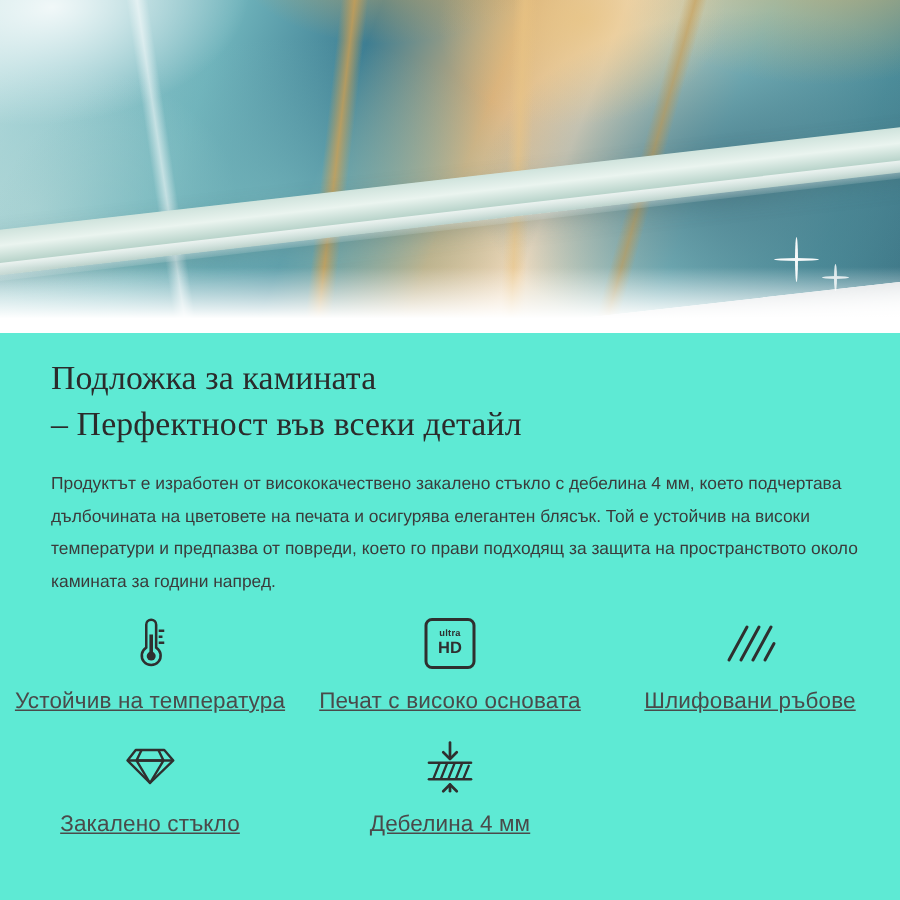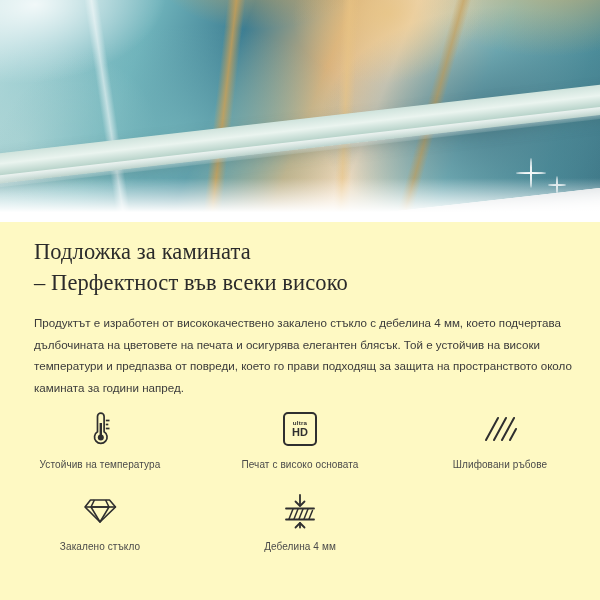--- a/index.html
+++ b/index.html
@@ -10,21 +10,21 @@
     width: 600px;
     height: 600px;
     background: #ffffff;
     font-family: "Liberation Sans", sans-serif;
     overflow: hidden;
   }
   .page {
     position: relative;
     width: 600px;
     height: 600px;
-    background: #fef9c3;
+    background: #5eead4;
     overflow: hidden;
   }
 
   
   .hero {
     position: relative;
     width: 600px;
     height: 222px;
     overflow: hidden;
     background: #ffffff;
@@ -160,24 +160,25 @@
   }
   .feature-icon {
     width: 46px;
     height: 46px;
     display: flex;
     align-items: center;
     justify-content: center;
   }
   .feature-label {
     margin-top: 7px;
-    font-size: 10px;
+    font-size: 15px;
     color: #4a4a4a;
     text-align: right;
     letter-spacing: .1px;
+    text-decoration: underline;
   }
   .ultrahd {
     width: 30px;
     height: 30px;
     border: 2px solid #2f2f2f;
     border-radius: 5px;
     display: flex;
     flex-direction: column;
     align-items: center;
     justify-content: center;
@@ -199,21 +200,21 @@
     <div class="hero-edge"></div>
     <div class="hero-edge2"></div>
     <div class="sparkle s1"></div>
     <div class="sparkle s2"></div>
     <div class="hero-fade-bottom"></div>
   </div>
 
   <div class="content">
     <h1 class="headline">
       <span>Подложка за камината</span>
-      <span class="line2">– Перфектност във всеки високо</span>
+      <span class="line2">– Перфектност във всеки детайл</span>
     </h1>
     <p class="body-copy">Продуктът е изработен от висококачествено закалено стъкло с дебелина 4 мм, което подчертава дълбочината на цветовете на печата и осигурява елегантен блясък. Той е устойчив на високи температури и предпазва от повреди, което го прави подходящ за защита на пространството около камината за години напред.</p>
   </div>
 
   <div class="features">
 
     <div class="feature">
       <div class="feature-icon">
         <svg width="34" height="36" viewBox="0 0 34 36" fill="none" stroke="#2f2f2f" stroke-width="1.7">
           <path d="M14.5 5.5a3.3 3.3 0 0 1 6.6 0v15.2a6.3 6.3 0 1 1-6.6 0z"></path>

